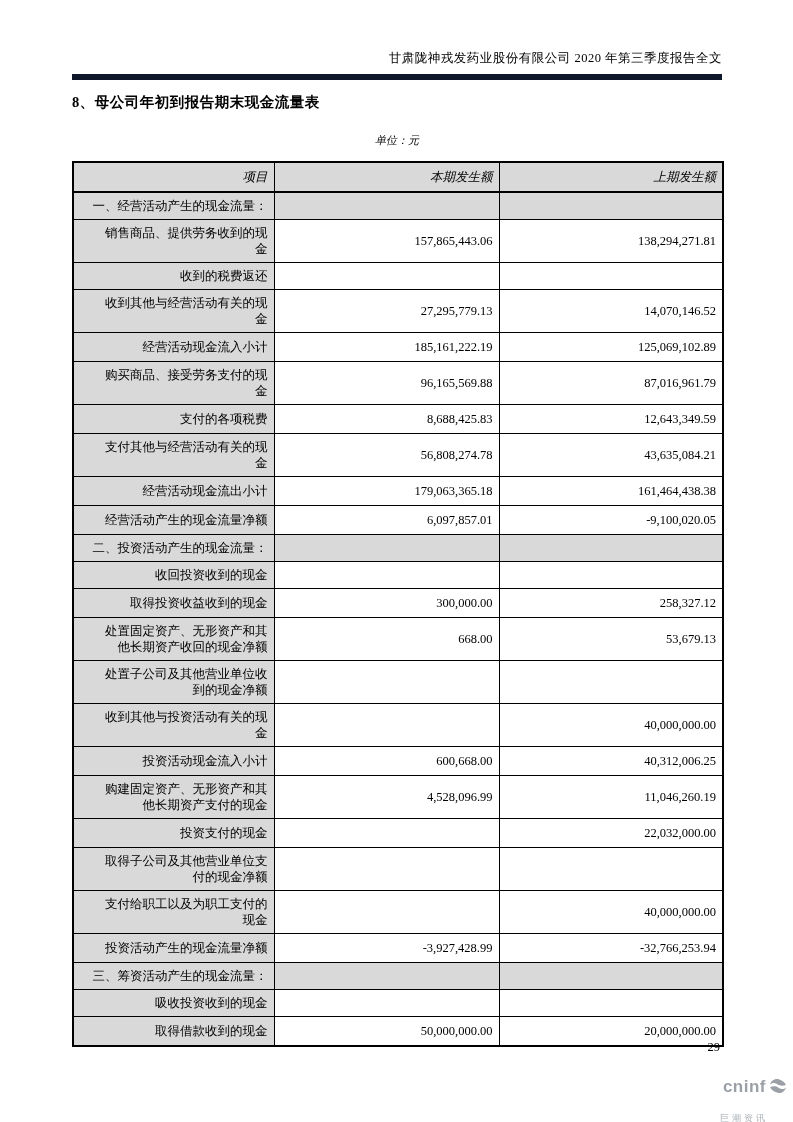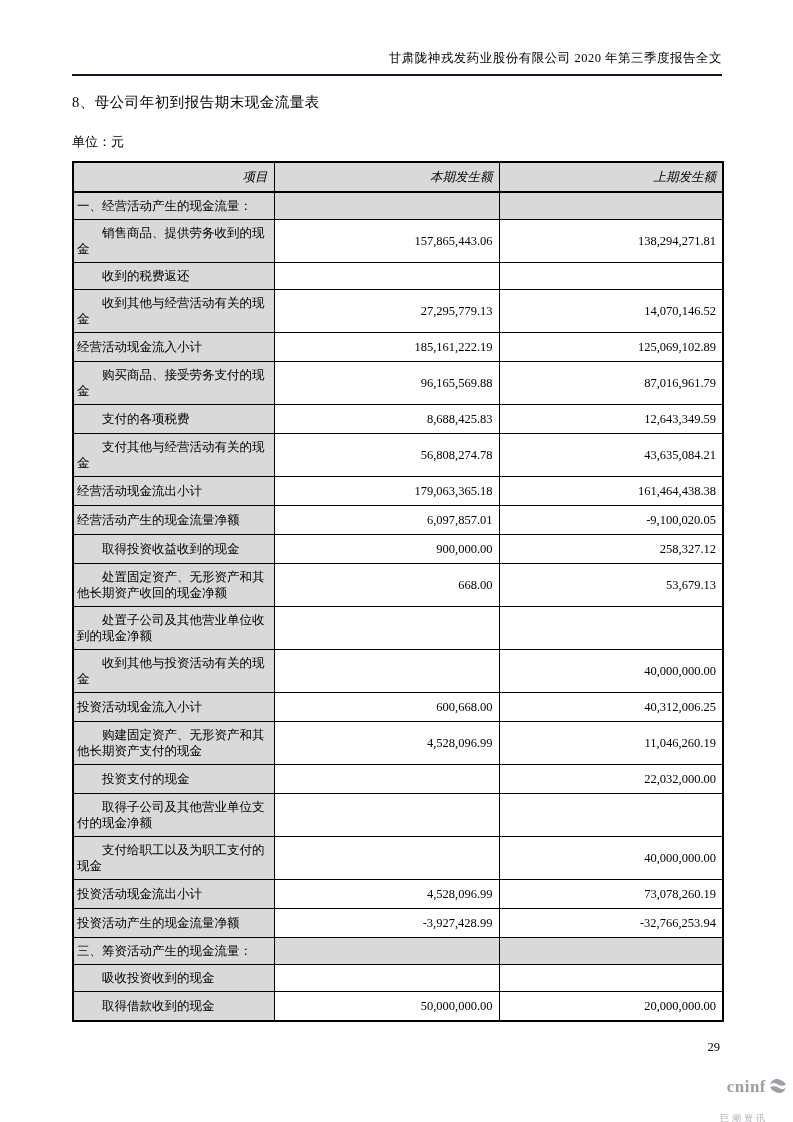--- a/index.html
+++ b/index.html
@@ -10,29 +10,29 @@
   *{box-sizing:border-box;margin:0;padding:0;}
   html,body{background:#ffffff;}
   body{
     width:793px;height:1122px;position:relative;overflow:hidden;
     font-family:"Liberation Serif","DejaVu Serif",serif;
     color:#000;
   }
   .doc-header{
     position:absolute;top:50px;left:72px;width:650px;
     text-align:right;font-size:12.5px;letter-spacing:.5px;
-    padding-bottom:7px;border-bottom:2px solid #0f172a;
+    padding-bottom:7px;border-bottom:6px solid #0f172a;
   }
   .doc-title{
     position:absolute;top:93px;left:72px;
-    font-size:14.5px;font-weight:normal;letter-spacing:.5px;
+    font-size:14.5px;font-weight:bold;letter-spacing:.5px;
   }
   .unit-label{
     position:absolute;top:133px;left:72px;width:650px;
-    text-align:left;font-size:13px;
+    text-align:center;font-size:11px;font-style:italic;
   }
   table.cashflow{
     position:absolute;top:161px;left:72px;width:650px;
     border-collapse:collapse;table-layout:fixed;
     border:2px solid var(--border-col);
     font-size:12.5px;line-height:16px;
   }
   table.cashflow th,
   table.cashflow td{
     border:1px solid var(--border-col);
@@ -43,21 +43,21 @@
   table.cashflow thead th{
     background:var(--cell-gray);
     text-align:right;
     padding:6px 6px;
     border-bottom:2px solid var(--border-col);
     font-style:italic;
   }
   td.c-label{
     background:var(--cell-gray);
     padding:5px 6px 5px 3px;
-    text-align:left;
+    text-align:right;
   }
   tr.row-item td.c-label{text-indent:2em;}
   td.c-num{
     background:#ffffff;
     text-align:right;
     padding:6px 6px;
   }
   tr.row-section td{background:var(--cell-gray);}
   .page-number{
     position:absolute;top:1040px;left:72px;width:648px;
@@ -65,21 +65,21 @@
   }
   .cninfo-logo{
     position:absolute;top:1076px;right:3px;width:110px;
     color:var(--logo-gray);
     font-family:"Liberation Sans","DejaVu Sans",sans-serif;
     text-align:center;line-height:1;
     user-select:none;
   }
   .logo-row{
     display:flex;align-items:center;justify-content:flex-end;
-    gap:2px;padding-right:2px;font-family:Liberation Serif, serif;
+    gap:2px;padding-right:2px;
   }
   .logo-brand{
     font-size:17px;font-weight:bold;letter-spacing:.5px;
     color:#9aa0a6;
   }
   .logo-swirl{width:20px;height:20px;display:block;}
   .logo-cn{
     font-size:9px;letter-spacing:3px;margin-top:18px;
     padding-right:22px;text-align:right;color:#aab0b5;
   }
@@ -154,23 +154,33 @@
       <tr class="row-subtotal">
         <td class="c-label">经营活动现金流出小计</td>
         <td class="c-num">179,063,365.18</td>
         <td class="c-num">161,464,438.38</td>
       </tr>
       <tr class="row-subtotal">
         <td class="c-label">经营活动产生的现金流量净额</td>
         <td class="c-num">6,097,857.01</td>
         <td class="c-num">-9,100,020.05</td>
       </tr>
+      <tr class="row-section">
+        <td class="c-label">二、投资活动产生的现金流量：</td>
+        <td class="c-num"></td>
+        <td class="c-num"></td>
+      </tr>
+      <tr class="row-item">
+        <td class="c-label">收回投资收到的现金</td>
+        <td class="c-num"></td>
+        <td class="c-num"></td>
+      </tr>
       <tr class="row-item">
         <td class="c-label">取得投资收益收到的现金</td>
-        <td class="c-num">900,000.00</td>
+        <td class="c-num">300,000.00</td>
         <td class="c-num">258,327.12</td>
       </tr>
       <tr class="row-item">
         <td class="c-label">处置固定资产、无形资产和其他长期资产收回的现金净额</td>
         <td class="c-num">668.00</td>
         <td class="c-num">53,679.13</td>
       </tr>
       <tr class="row-item">
         <td class="c-label">处置子公司及其他营业单位收到的现金净额</td>
         <td class="c-num"></td>
@@ -198,25 +208,20 @@
       </tr>
       <tr class="row-item">
         <td class="c-label">取得子公司及其他营业单位支付的现金净额</td>
         <td class="c-num"></td>
         <td class="c-num"></td>
       </tr>
       <tr class="row-item">
         <td class="c-label">支付给职工以及为职工支付的现金</td>
         <td class="c-num"></td>
         <td class="c-num">40,000,000.00</td>
-      </tr>
-      <tr class="row-subtotal">
-        <td class="c-label">投资活动现金流出小计</td>
-        <td class="c-num">4,528,096.99</td>
-        <td class="c-num">73,078,260.19</td>
       </tr>
       <tr class="row-subtotal">
         <td class="c-label">投资活动产生的现金流量净额</td>
         <td class="c-num">-3,927,428.99</td>
         <td class="c-num">-32,766,253.94</td>
       </tr>
       <tr class="row-section">
         <td class="c-label">三、筹资活动产生的现金流量：</td>
         <td class="c-num"></td>
         <td class="c-num"></td>

